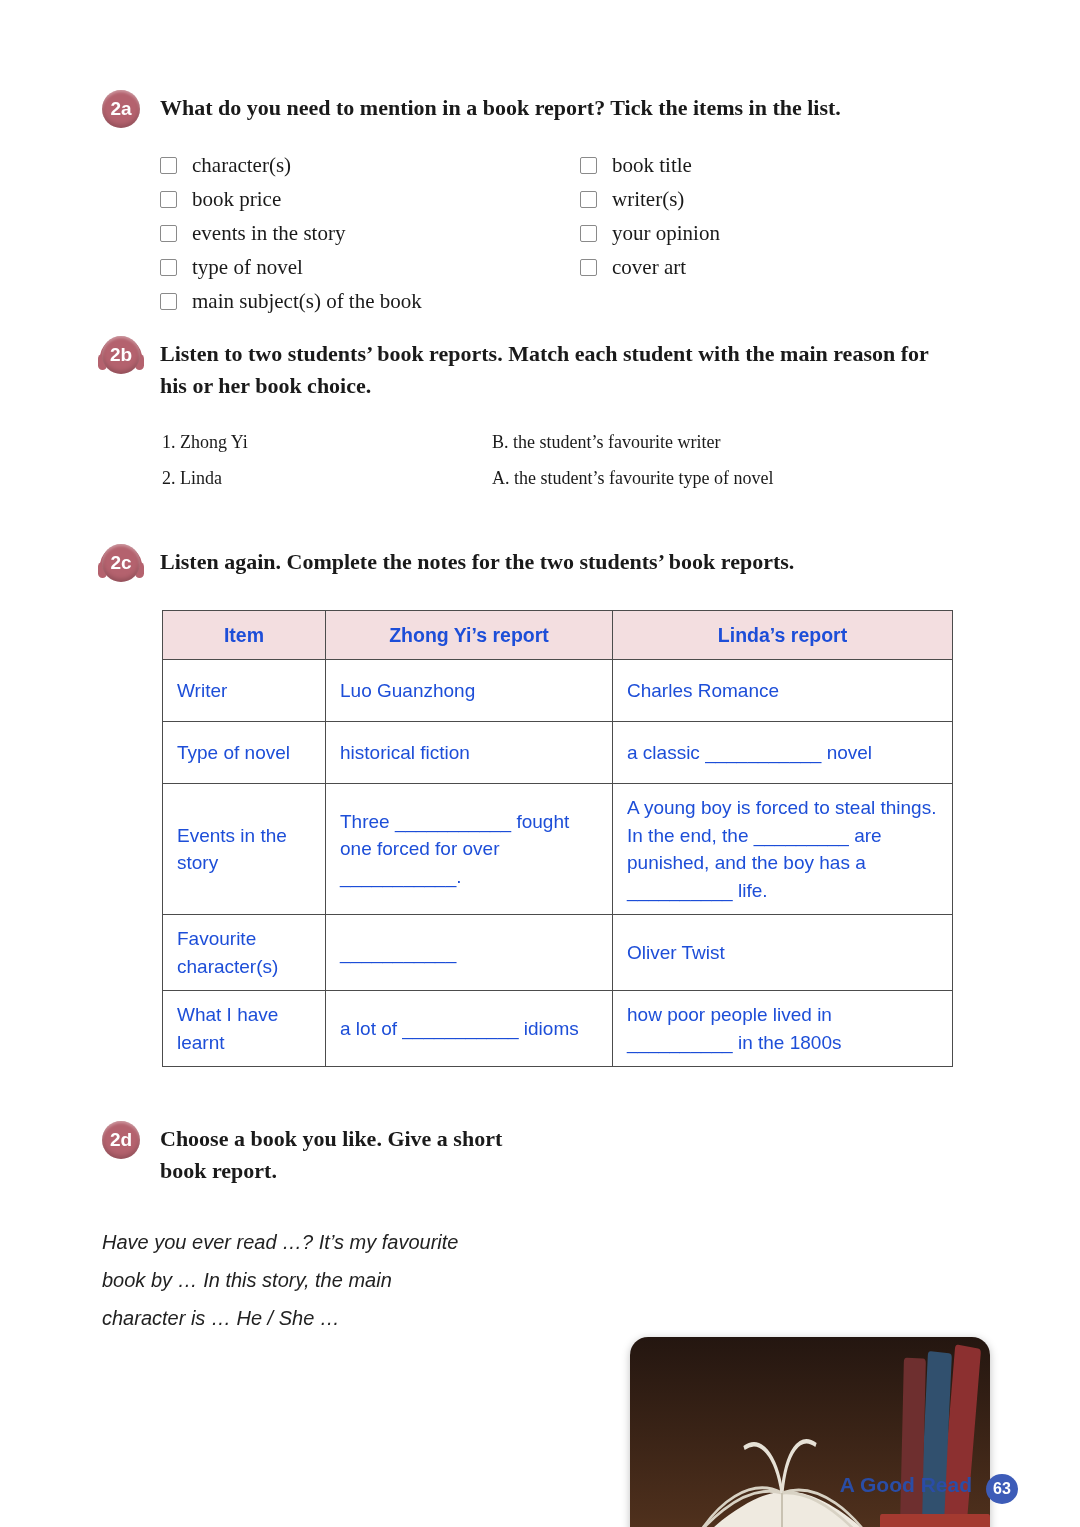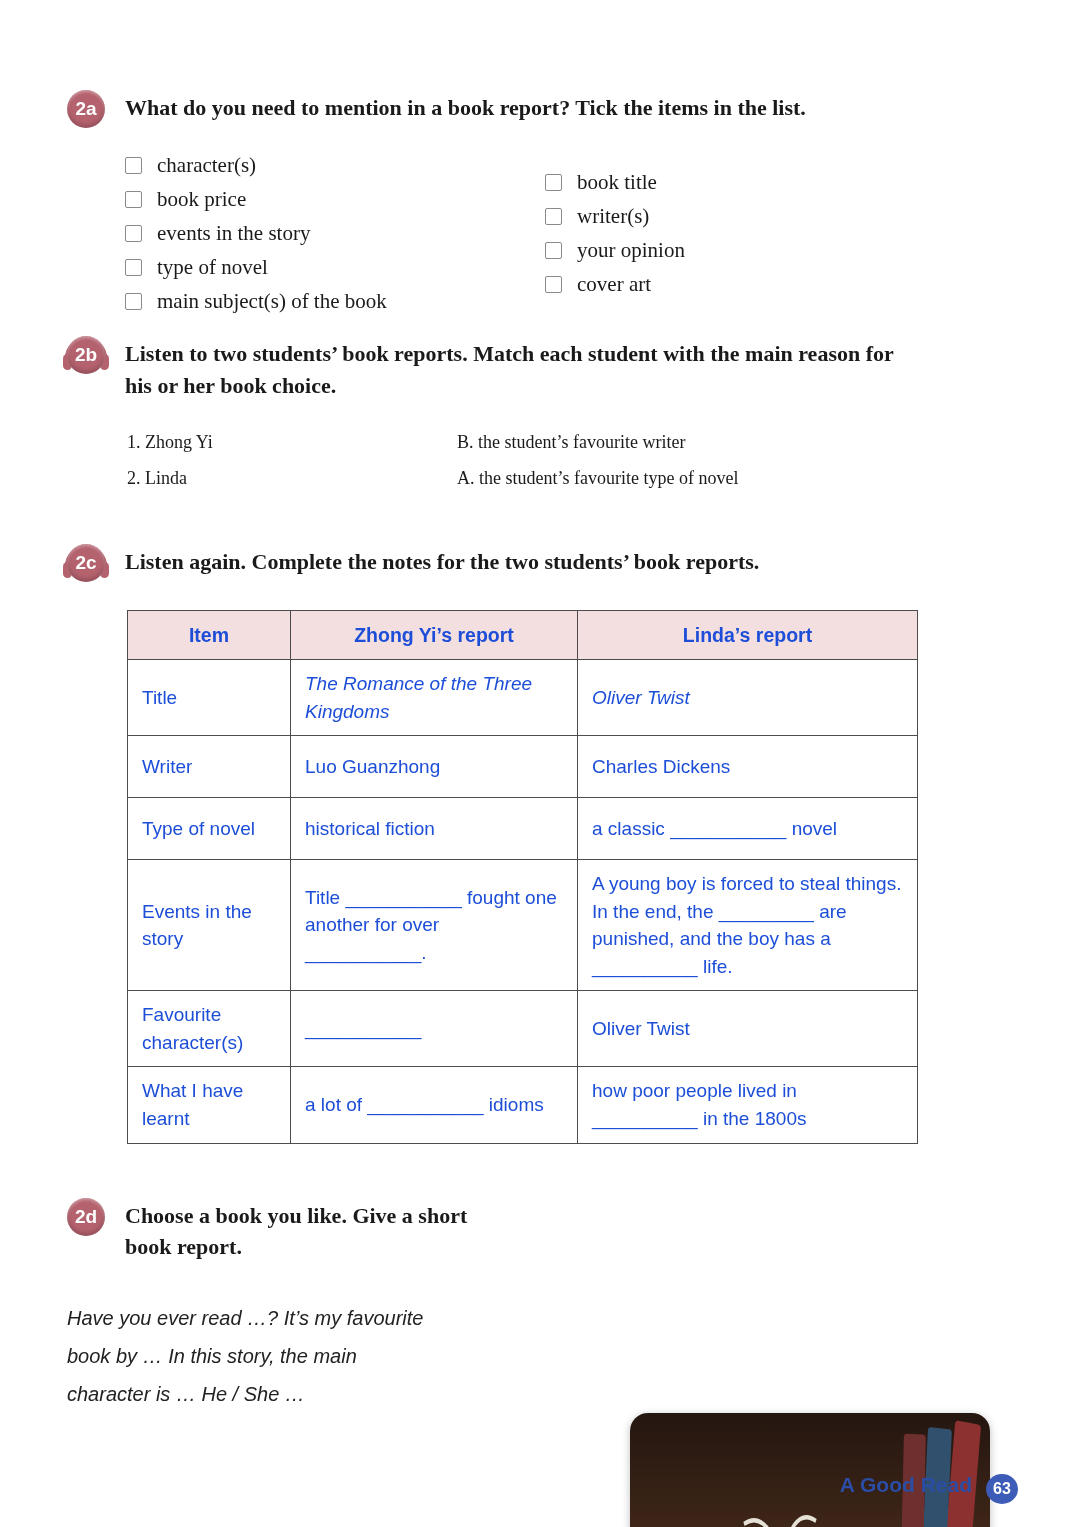--- a/index.html
+++ b/index.html
@@ -1,39 +1,39 @@
 <!DOCTYPE html>
 <html><head>
 <meta charset="utf-8">
 <style>
   * { margin:0; padding:0; box-sizing:border-box; }
   html,body { background:#f4f3f1; }
   .page {
     position:relative; width:1080px; height:1527px; margin:0 auto;
     background:#ffffff; overflow:hidden;
     font-family:"Liberation Serif", serif; color:#1a1a1a;
-    padding:92px 90px 0 67px;
+    padding:92px 90px 0 102px;
   }
   
   .sec-head { display:flex; align-items:flex-start; }
   .badge-wrap { position:relative; width:38px; height:38px; flex:0 0 38px; margin-right:20px; margin-top:-2px; }
   .badge {
     position:relative; display:flex; align-items:center; justify-content:center;
     width:38px; height:38px; border-radius:50%;
     background:#b4626e; color:#fff; font-weight:bold; font-size:19px;
     font-family:"Liberation Sans", sans-serif;
     box-shadow: inset 0 -3px 4px rgba(0,0,0,.18), inset 0 2px 3px rgba(255,255,255,.35);
     z-index:1;
   }
   .headphones { position:absolute; top:-9px; left:-7px; width:52px; height:50px; z-index:0; }
   .sec-title {
     font-size:22px; font-weight:bold; line-height:1.45; max-width:770px;
   }
   
-  .checklist { display:flex; margin:20px 0 0 58px;align-items:center; }
+  .checklist { display:flex; margin:20px 0 0 58px; }
   .check-col { display:flex; flex-direction:column; }
   .check-col.left { width:420px; }
   .check-item { display:flex; align-items:center; height:34px; font-size:21px; }
   .checkbox {
     width:17px; height:17px; border:1.6px solid #8a8a8a; border-radius:2px;
     margin-right:15px; flex:0 0 17px; background:#fff;
   }
   
   .sec-2b { margin-top:20px; }
   .match { display:flex; margin:22px 0 0 60px; font-size:18px; }
@@ -179,38 +179,33 @@
           <col class="c-linda">
         </colgroup>
       <thead>
         <tr>
           <th>Item</th>
           <th>Zhong Yi’s report</th>
           <th>Linda’s report</th>
         </tr>
       </thead>
       <tbody>
-        <tr class="r0">
-          <td>Title</td>
-          <td class="rep">The Romance of the Three Kingdoms</td>
-          <td class="rep">Oliver Twist</td>
-        </tr>
         <tr class="r1">
           <td>Writer</td>
           <td>Luo Guanzhong</td>
-          <td>Charles Dickens</td>
+          <td>Charles Romance</td>
         </tr>
         <tr class="r2">
           <td>Type of novel</td>
           <td>historical fiction</td>
           <td>a classic ___________ novel</td>
         </tr>
         <tr class="r3">
           <td>Events in the story</td>
-          <td>Title ___________ fought one another for over ___________.</td>
+          <td>Three ___________ fought one forced for over ___________.</td>
           <td>A young boy is forced to steal things. In the end, the _________ are punished, and the boy has a __________ life.</td>
         </tr>
         <tr class="r4">
           <td>Favourite character(s)</td>
           <td>___________</td>
           <td>Oliver Twist</td>
         </tr>
         <tr class="r5">
           <td>What I have learnt</td>
           <td>a lot of ___________ idioms</td>

